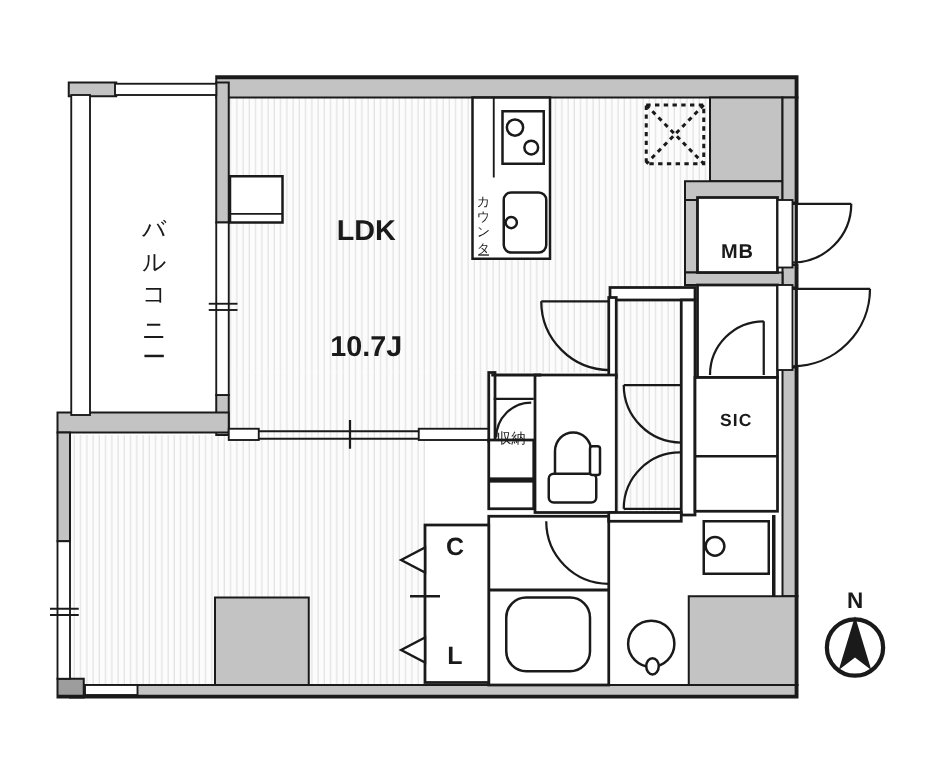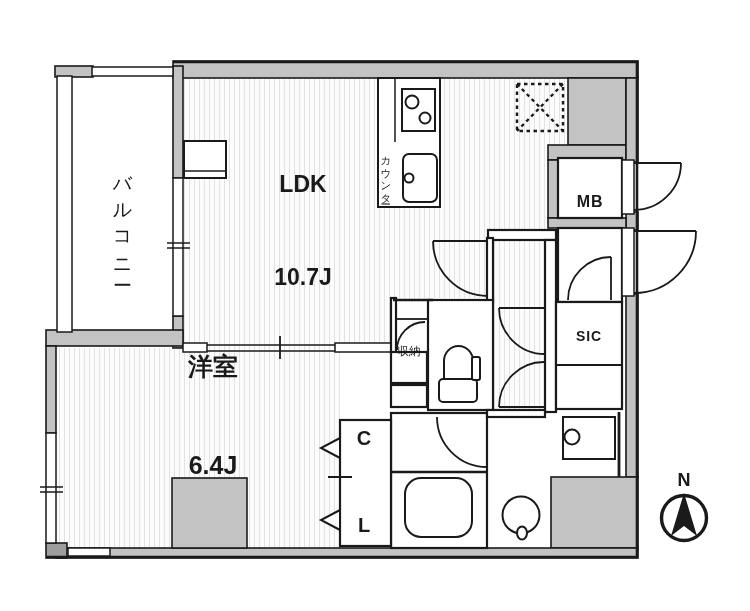--- a/index.html
+++ b/index.html
@@ -203,29 +203,25 @@
     </g>
 
     <g>
       <circle class="ln" cx="684" cy="518" r="22.5" stroke-width="3.4"></circle>
       <polygon class="needle" points="684,493 697,536 684,526 671,536"></polygon>
     </g>
   </svg>
 
   <div class="lbl vert lbl-balcony" style="left:122px;top:222px;">バルコニー</div>
 
-  <div class="lbl lbl-ldk" style="left:303px;top:231px;">
+  <div class="lbl lbl-ldk" style="left:293px;top:231px;">
     <div>LDK</div>
     <div>10.7J</div>
   </div>
 
-  <div class="lbl lbl-western" style="left:213px;top:416px;">
-    <div>洋室</div>
-    <div>6.4J</div>
-  </div>
 
   <div class="lbl vert lbl-counter" style="left:386px;top:174px;">カウンター</div>
 
   <div class="lbl lbl-mb" style="left:590px;top:202px;font-weight:bold;">MB</div>
 
   <div class="lbl lbl-sic" style="left:589px;top:336px;">SIC</div>
 
   <div class="lbl lbl-shuno" style="left:409px;top:352px;">収納</div>
 
   <div class="lbl lbl-cl" style="left:364px;top:482px;">

